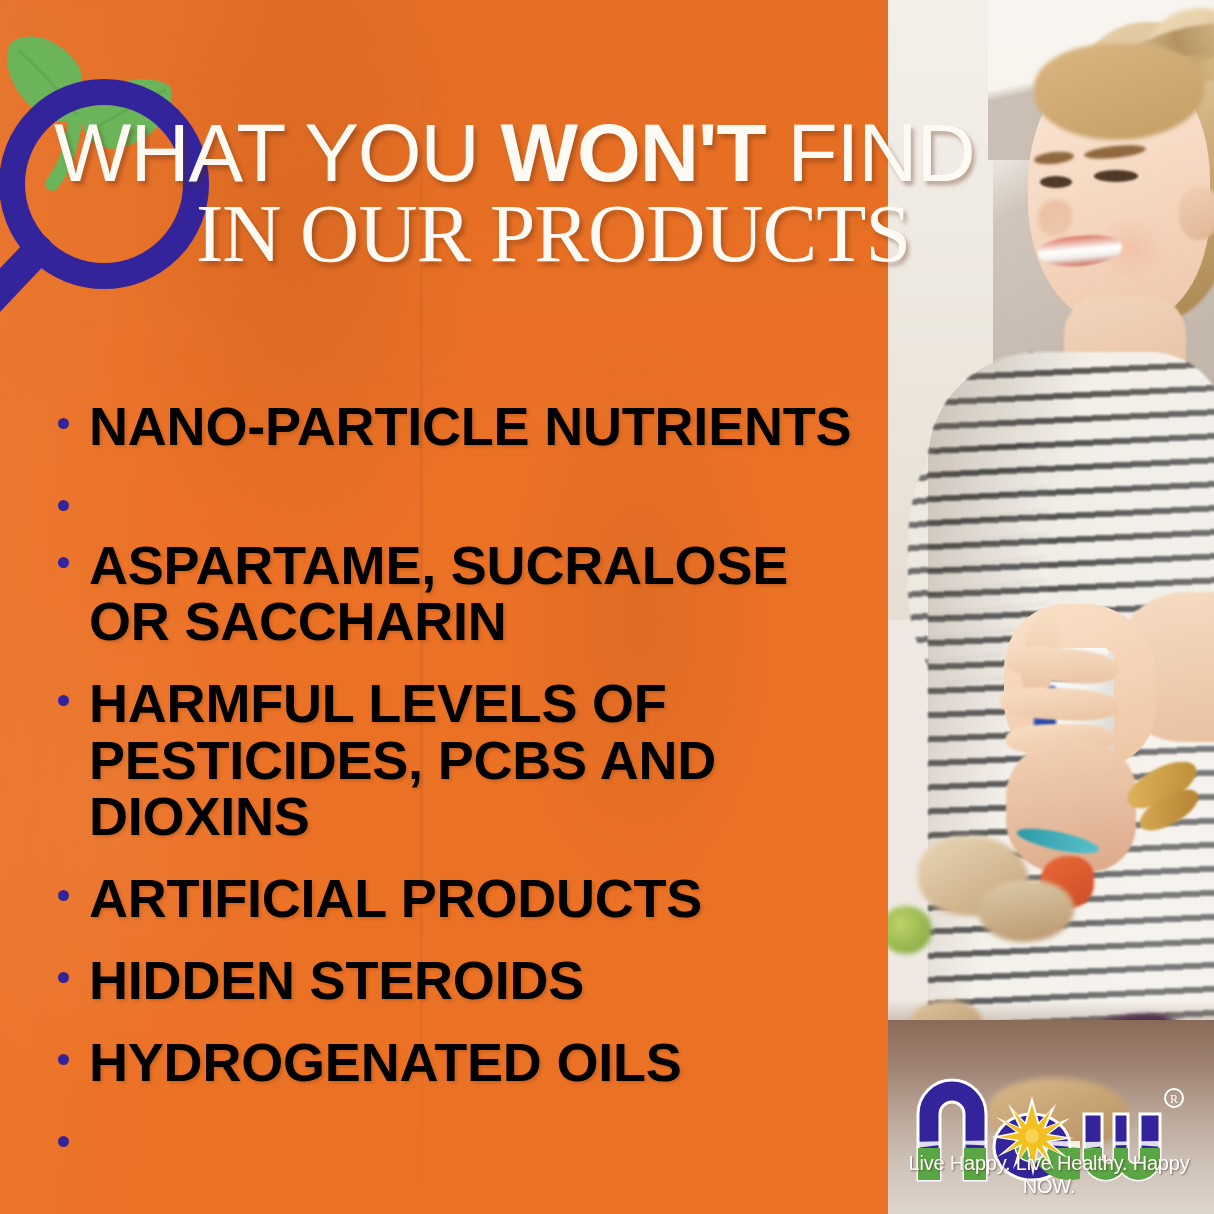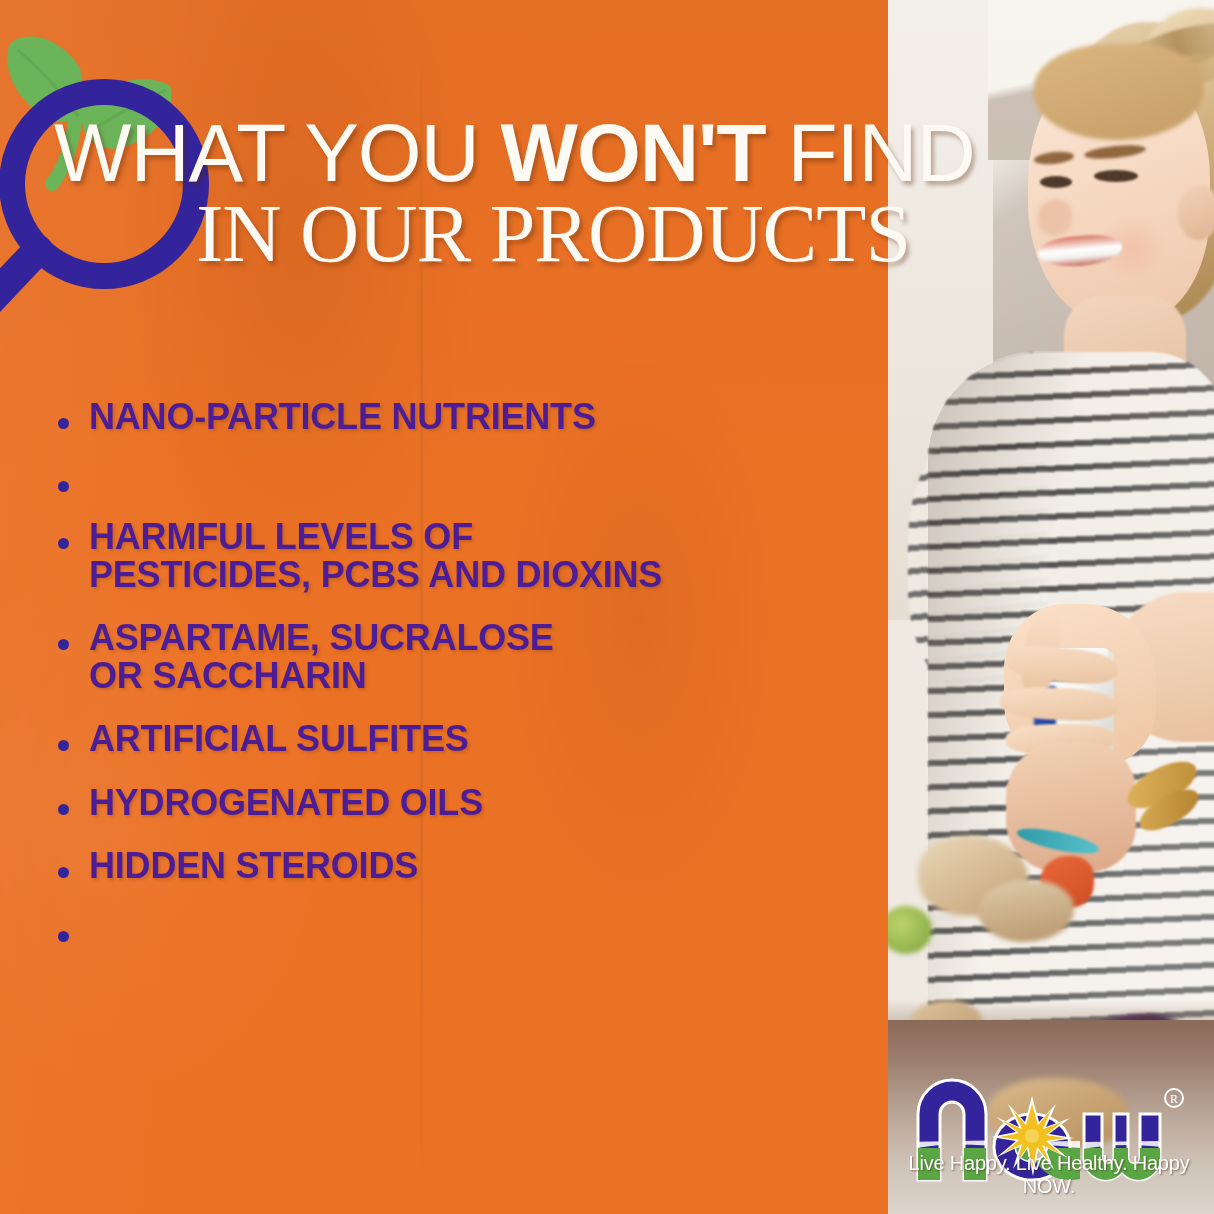--- a/index.html
+++ b/index.html
@@ -256,22 +256,22 @@
   }
   .li{
     display:flex;align-items:flex-start;
     margin-bottom:26px;
   }
   .dot{
     flex:0 0 auto;width:11px;height:11px;border-radius:50%;
     background:#33249B;margin-top:20px;margin-right:20px;
   }
   .li-text{
-    color:#4c1d95;
-    font-size:36px;line-height:1.04;font-weight:700;
+    color:#000000;
+    font-size:54px;line-height:1.04;font-weight:700;
     letter-spacing:-.2px;
     text-shadow:2px 2px 3px rgba(100,45,12,.22);
     white-space:pre-line;
   }
 
   
   .now-logo{position:absolute;left:908px;top:1062px;width:278px;height:132px;z-index:8;}
   .now-tagline{
     position:absolute;left:908px;top:1152px;width:282px;
     text-align:center;color:#ffffff;
@@ -366,39 +366,39 @@
   <div class="list">
     <div class="li">
       <span class="dot"></span>
       <span class="li-text">NANO-PARTICLE NUTRIENTS</span>
     </div>
     <div class="li">
       <span class="dot"></span>
     </div>
     <div class="li">
       <span class="dot"></span>
+      <span class="li-text">ASPARTAME, SUCRALOSE
+OR SACCHARIN</span>
+    </div>
+    <div class="li">
+      <span class="dot"></span>
       <span class="li-text">HARMFUL LEVELS OF
 PESTICIDES, PCBS AND DIOXINS</span>
     </div>
     <div class="li">
       <span class="dot"></span>
-      <span class="li-text">ASPARTAME, SUCRALOSE
-OR SACCHARIN</span>
-    </div>
-    <div class="li">
-      <span class="dot"></span>
-      <span class="li-text">ARTIFICIAL SULFITES</span>
+      <span class="li-text">ARTIFICIAL PRODUCTS</span>
+    </div>
+    <div class="li">
+      <span class="dot"></span>
+      <span class="li-text">HIDDEN STEROIDS</span>
     </div>
     <div class="li">
       <span class="dot"></span>
       <span class="li-text">HYDROGENATED OILS</span>
-    </div>
-    <div class="li">
-      <span class="dot"></span>
-      <span class="li-text">HIDDEN STEROIDS</span>
     </div>
     <div class="li">
       <span class="dot"></span>
     </div>
   </div>
 
   <svg class="now-logo" viewBox="0 0 278 132">
     <defs>
       <clipPath id="clipN">
         <path d="M10 118 L10 52 A34 34 0 0 1 78 52 L78 118 L56 118 L56 52 A12 12 0 0 0 32 52 L32 118 Z"></path>

